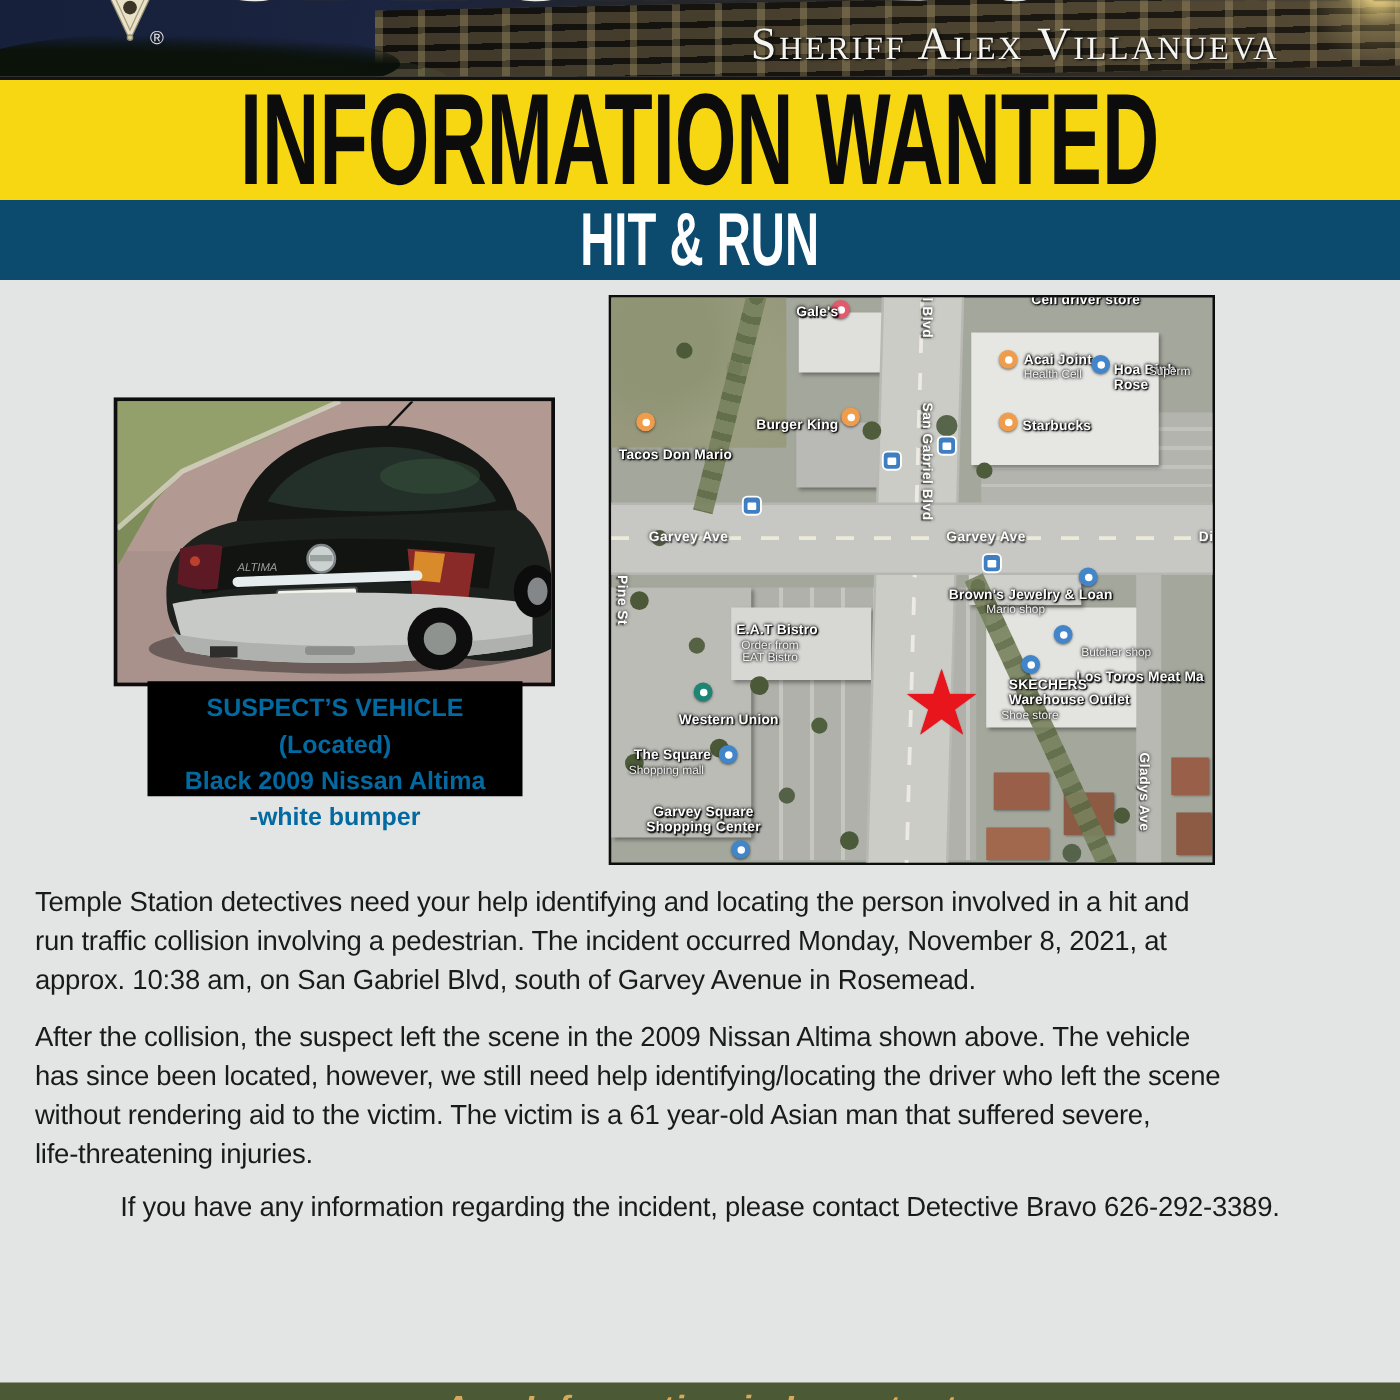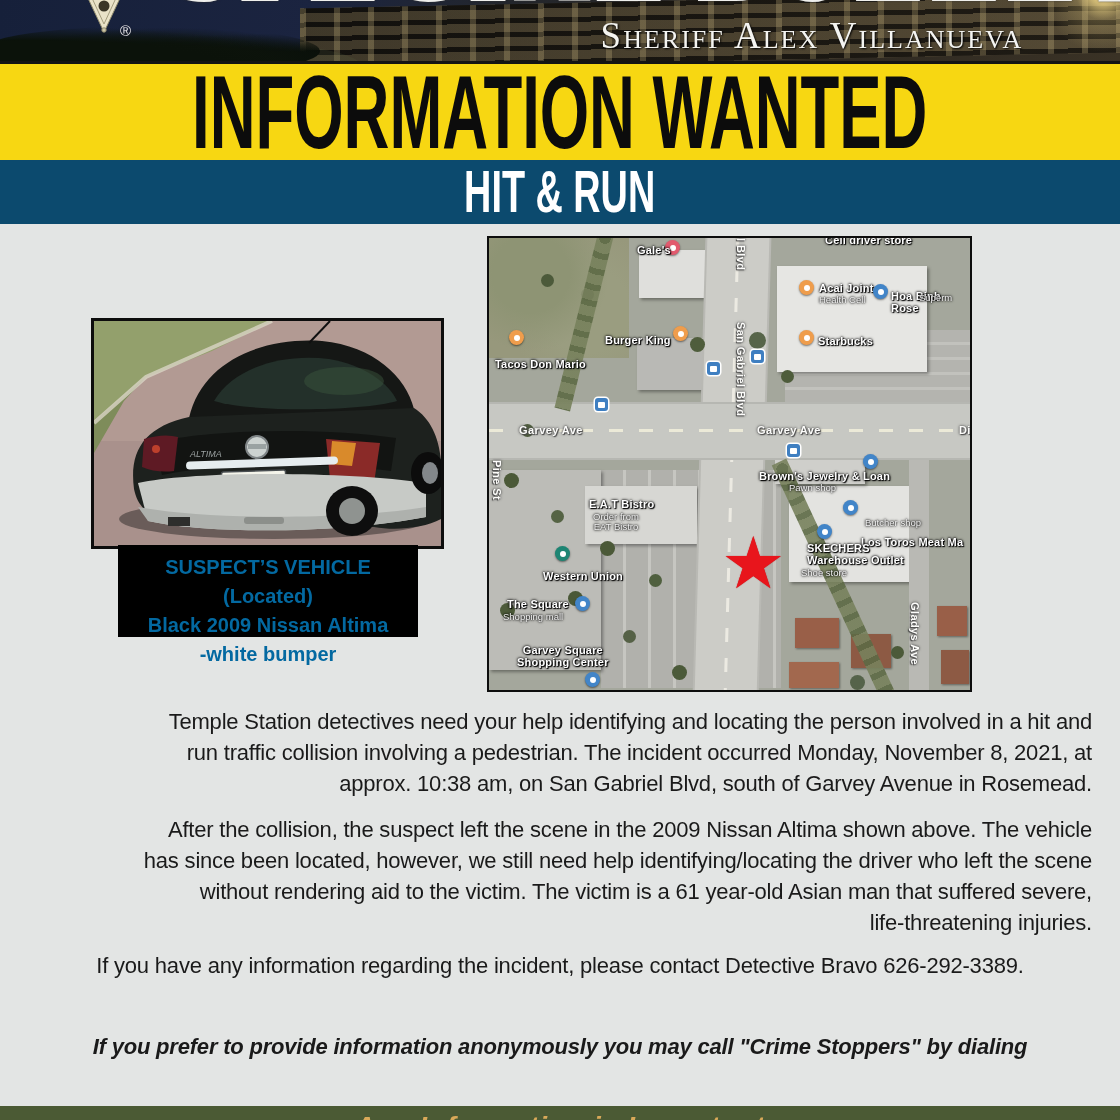--- a/index.html
+++ b/index.html
@@ -90,21 +90,21 @@
   .pin-o{background:#ef9d4c;}.pin-o::after{border-top-color:#ef9d4c;}
   .pin-b{background:#4285c8;}.pin-b::after{border-top-color:#4285c8;}
   .pin-t{background:#1d8573;}.pin-t::after{border-top-color:#1d8573;}
   .pin-p{background:#e25a6e;}.pin-p::after{border-top-color:#e25a6e;}
   .bus{width:13px;height:13px;border-radius:3px;background:#3f7fc1;box-shadow:0 0 0 1.5px #fff;}
   .bus::before{content:"";position:absolute;left:3px;top:3.5px;width:7px;height:6px;background:#fff;border-radius:1px;}
   .star{font-size:72px;color:#e8151c;line-height:58px;text-shadow:0 0 1px #b30d12;}
 
   
   .para{position:absolute;left:28px;width:1064px;font-size:22px;line-height:31px;
-       letter-spacing:-0.2px;white-space:pre-line;text-align:right;}
+       letter-spacing:-0.2px;white-space:pre-line;}
   .p3{text-align:center;white-space:nowrap;width:1120px;left:0;}
   .p4{left:0;width:1120px;text-align:center;font-weight:bold;font-style:italic;line-height:34px;}
 
   
   .footer{position:absolute;left:0;top:1106px;width:1120px;height:60px;background:#4b5a34;
        text-align:center;}
   .footer span{display:inline-block;margin-top:5px;font-size:28px;font-weight:bold;font-style:italic;
        color:#d9a959;letter-spacing:1px;}
 </style>
 </head>
@@ -222,21 +222,21 @@
   <span class="pin pin-o" style="left:310px;top:42px;"></span>
   <span class="mlabel" style="left:330px;top:44px;">Acai Joint</span>
   <span class="msub" style="left:330px;top:57px;">Health Cell</span>
   <span class="pin pin-b" style="left:384px;top:46px;"></span>
   <span class="mlabel" style="left:402px;top:52px;">Hoa Binh Rose</span>
   <span class="msub" style="left:430px;top:55px;">Superm</span>
   <span class="pin pin-o" style="left:310px;top:92px;"></span>
   <span class="mlabel" style="left:329px;top:97px;">Starbucks</span>
   <span class="pin pin-b" style="left:374px;top:216px;"></span>
   <span class="mlabel" style="left:270px;top:232px;">Brown's Jewelry &amp; Loan</span>
-  <span class="msub" style="left:300px;top:245px;">Pawn shop</span>
+  <span class="msub" style="left:300px;top:245px;">Mario shop</span>
   <span class="mlabel" style="left:100px;top:260px;">E.A.T Bistro</span>
   <span class="msub" style="left:104px;top:274px;white-space:pre-line;text-align:center;">Order from
 EAT Bistro</span>
   <span class="pin pin-b" style="left:354px;top:262px;"></span>
   <span class="mlabel" style="left:372px;top:266px;margin-top:32px;">Los Toros Meat Ma</span>
   <span class="msub" style="left:376px;top:280px;">Butcher shop</span>
   <span class="pin pin-b" style="left:328px;top:286px;"></span>
   <span class="mlabel" style="left:318px;top:304px;">SKECHERS
 Warehouse Outlet</span>
   <span class="msub" style="left:312px;top:330px;">Shoe store</span>
@@ -259,20 +259,20 @@
 
 <div class="para" style="top:706px;">Temple Station detectives need your help identifying and locating the person involved in a hit and
 run traffic collision involving a pedestrian. The incident occurred Monday, November 8, 2021, at
 approx. 10:38 am, on San Gabriel Blvd, south of Garvey Avenue in Rosemead.</div>
 <div class="para" style="top:814px;">After the collision, the suspect left the scene in the 2009 Nissan Altima shown above. The vehicle
 has since been located, however, we still need help identifying/locating the driver who left the scene
 without rendering aid to the victim. The victim is a 61 year-old Asian man that suffered severe,
 life-threatening injuries.</div>
 <div class="para p3" style="top:950px;">If you have any information regarding the incident, please contact Detective Bravo 626-292-3389.</div>
 <div class="para p4" style="top:996px;">
-  <span>If you prefer to provide information anonymously you may call "Crime Stoppers" by dialing</span><br>
+  <br>
   <span>(800) 222-TIPS (8477), use your smartphone by downloading the “P3Tips” app on Google Play,</span><br>
   
 </div>
 
 <div class="footer">
   <span>Any Information is Important</span>
 </div>
 
 </body></html>

